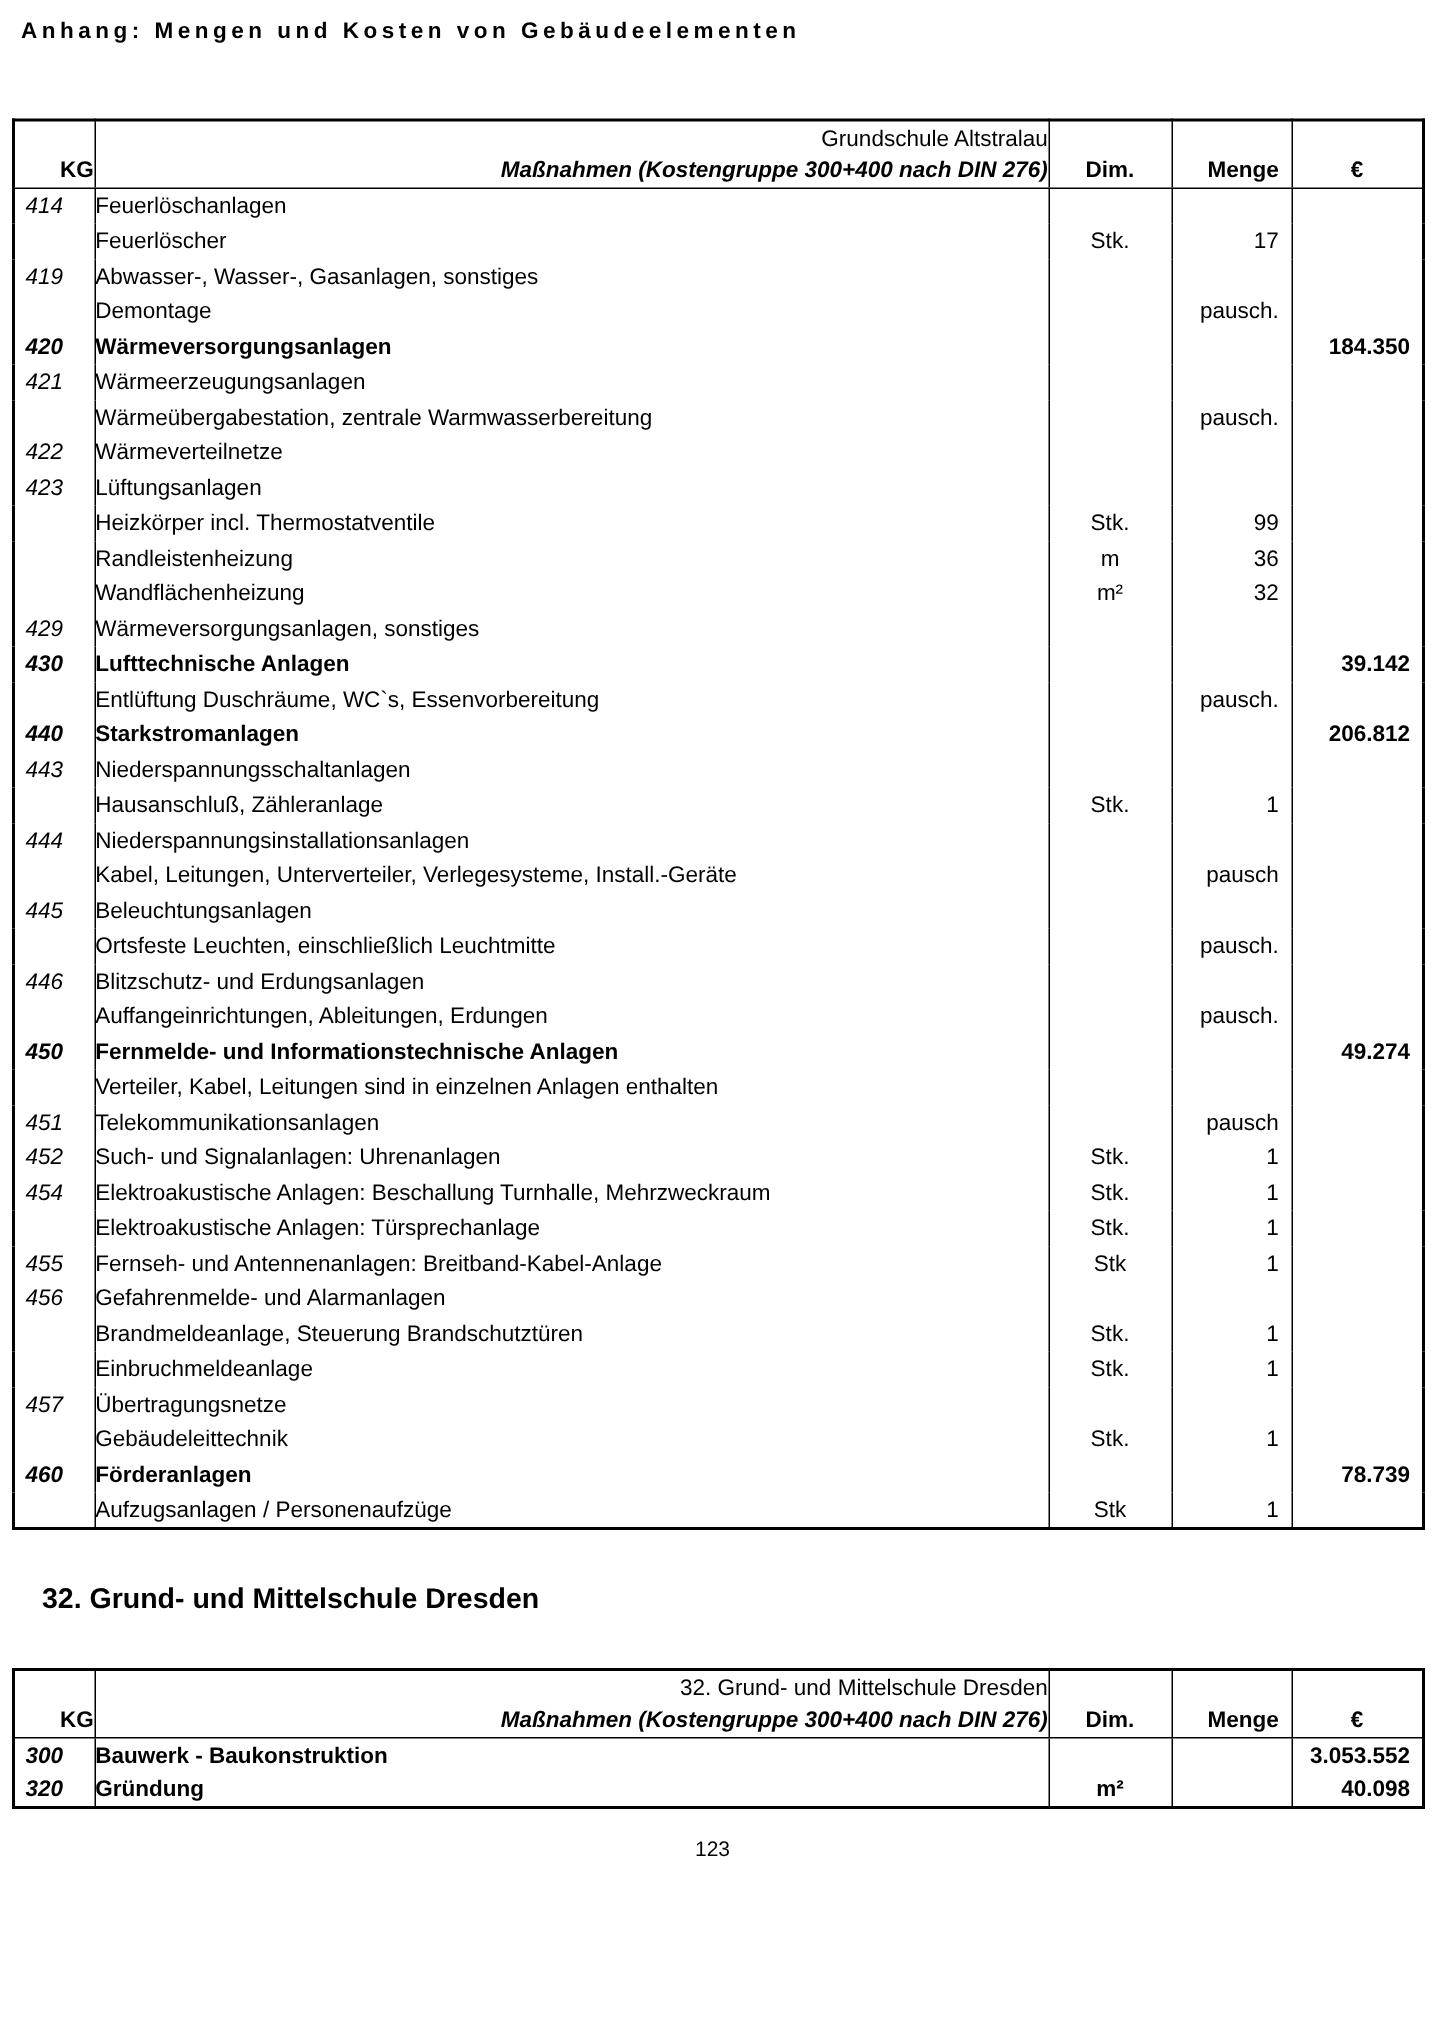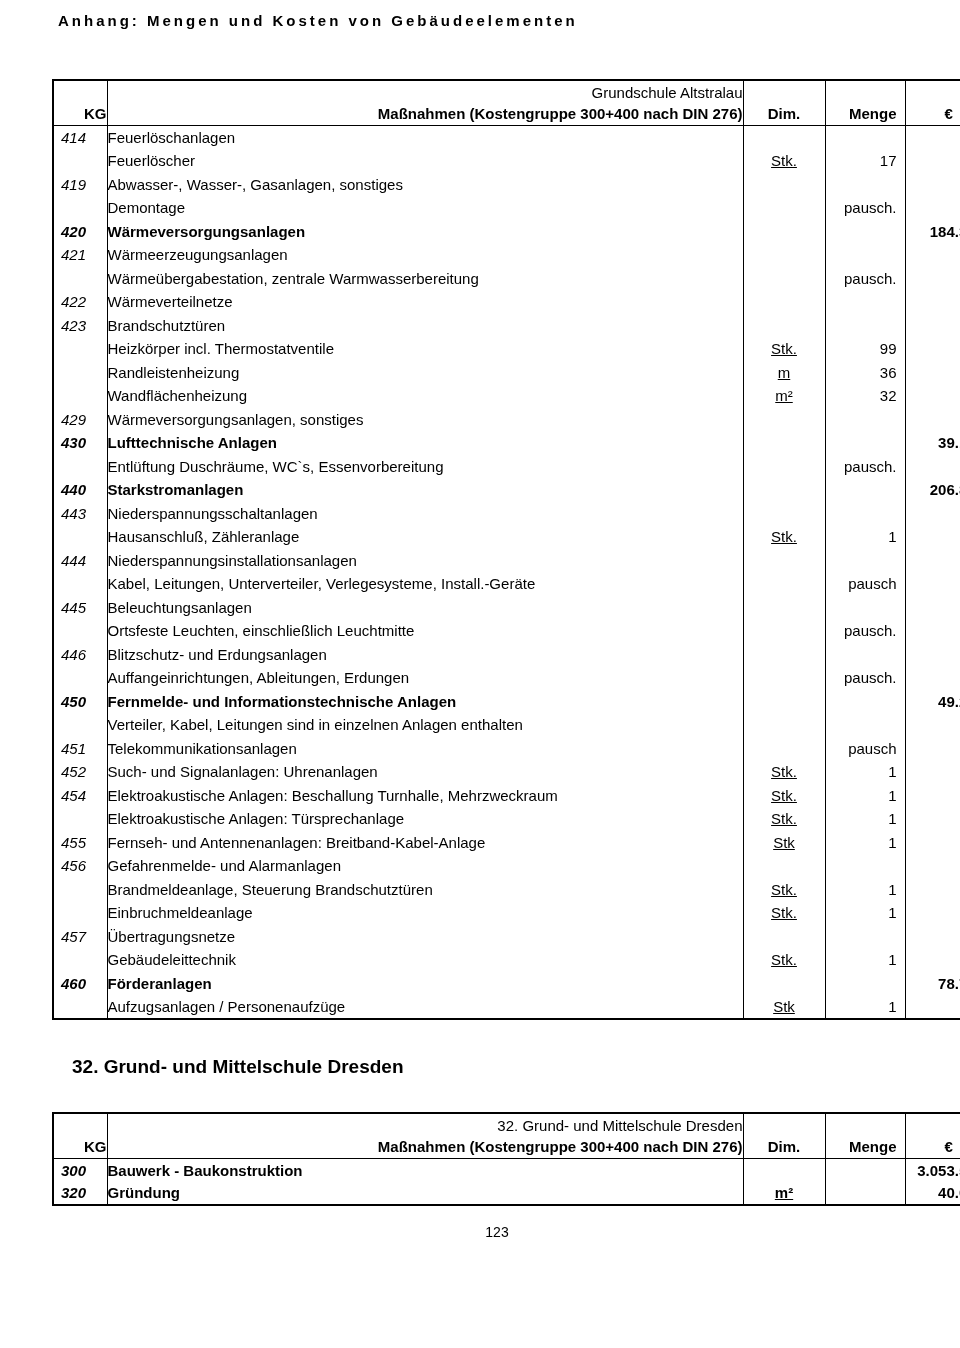--- a/index.html
+++ b/index.html
@@ -4,21 +4,21 @@
 <style>
   * { margin: 0; padding: 0; box-sizing: border-box; }
   html, body { background: #ffffff; }
   body {
     width: 960px;
     height: 1348px;
     font-family: "Liberation Sans", sans-serif;
     color: #000;
     overflow: hidden;
   }
-  .page { padding: 8px 10px 0 8px; margin-left: 44px; }
+  .page { padding: 8px 10px 0 8px; }
 
   .doc-title {
     font-size: 15px;
     font-weight: bold;
     letter-spacing: 3px;
     margin: 4px 0 0 6px;
     white-space: nowrap;
   }
 
   table.data-table {
@@ -49,26 +49,26 @@
     vertical-align: bottom;
     font-weight: bold;
     text-align: right;
     padding-bottom: 3px;
   }
   thead th.col-kg { padding-left: 7px; }
   thead th.col-dim { text-align: center; }
   thead th.col-menge { text-align: right; padding-right: 8px; }
   thead th.col-euro { text-align: center; }
   thead .subtitle { font-weight: normal; padding: 3px 0 4px 10px; }
-  thead .h-massnahmen { font-weight: bold; padding-left: 10px; }
+  thead .h-massnahmen { font-weight: bold; padding-left: 10px; font-style: italic; }
 
   tbody td { height: 23.5px; }
   td.col-kg    { padding-left: 7px; font-style: italic; }
   td.col-text  { }
-  td.col-dim   { text-align: center; text-decoration: underline; }
+  td.col-dim   { text-align: center; }
   td.col-menge { text-align: right; padding-right: 8px; }
   td.col-euro  { text-align: right; padding-right: 8px; }
   tr.bold td { font-weight: bold; }
 
   .section-heading {
     font-size: 19px;
     font-weight: bold;
     margin: 36px 0 0 20px;
   }
 
@@ -158,21 +158,21 @@
         </tr>
         <tr>
           <td class="col-kg">422</td>
           <td class="col-text">Wärmeverteilnetze</td>
           <td class="col-dim"></td>
           <td class="col-menge"></td>
           <td class="col-euro"></td>
         </tr>
         <tr>
           <td class="col-kg">423</td>
-          <td class="col-text">Brandschutztüren</td>
+          <td class="col-text">Lüftungsanlagen</td>
           <td class="col-dim"></td>
           <td class="col-menge"></td>
           <td class="col-euro"></td>
         </tr>
         <tr>
           <td class="col-kg"></td>
           <td class="col-text">Heizkörper incl. Thermostatventile</td>
           <td class="col-dim">Stk.</td>
           <td class="col-menge">99</td>
           <td class="col-euro"></td>

